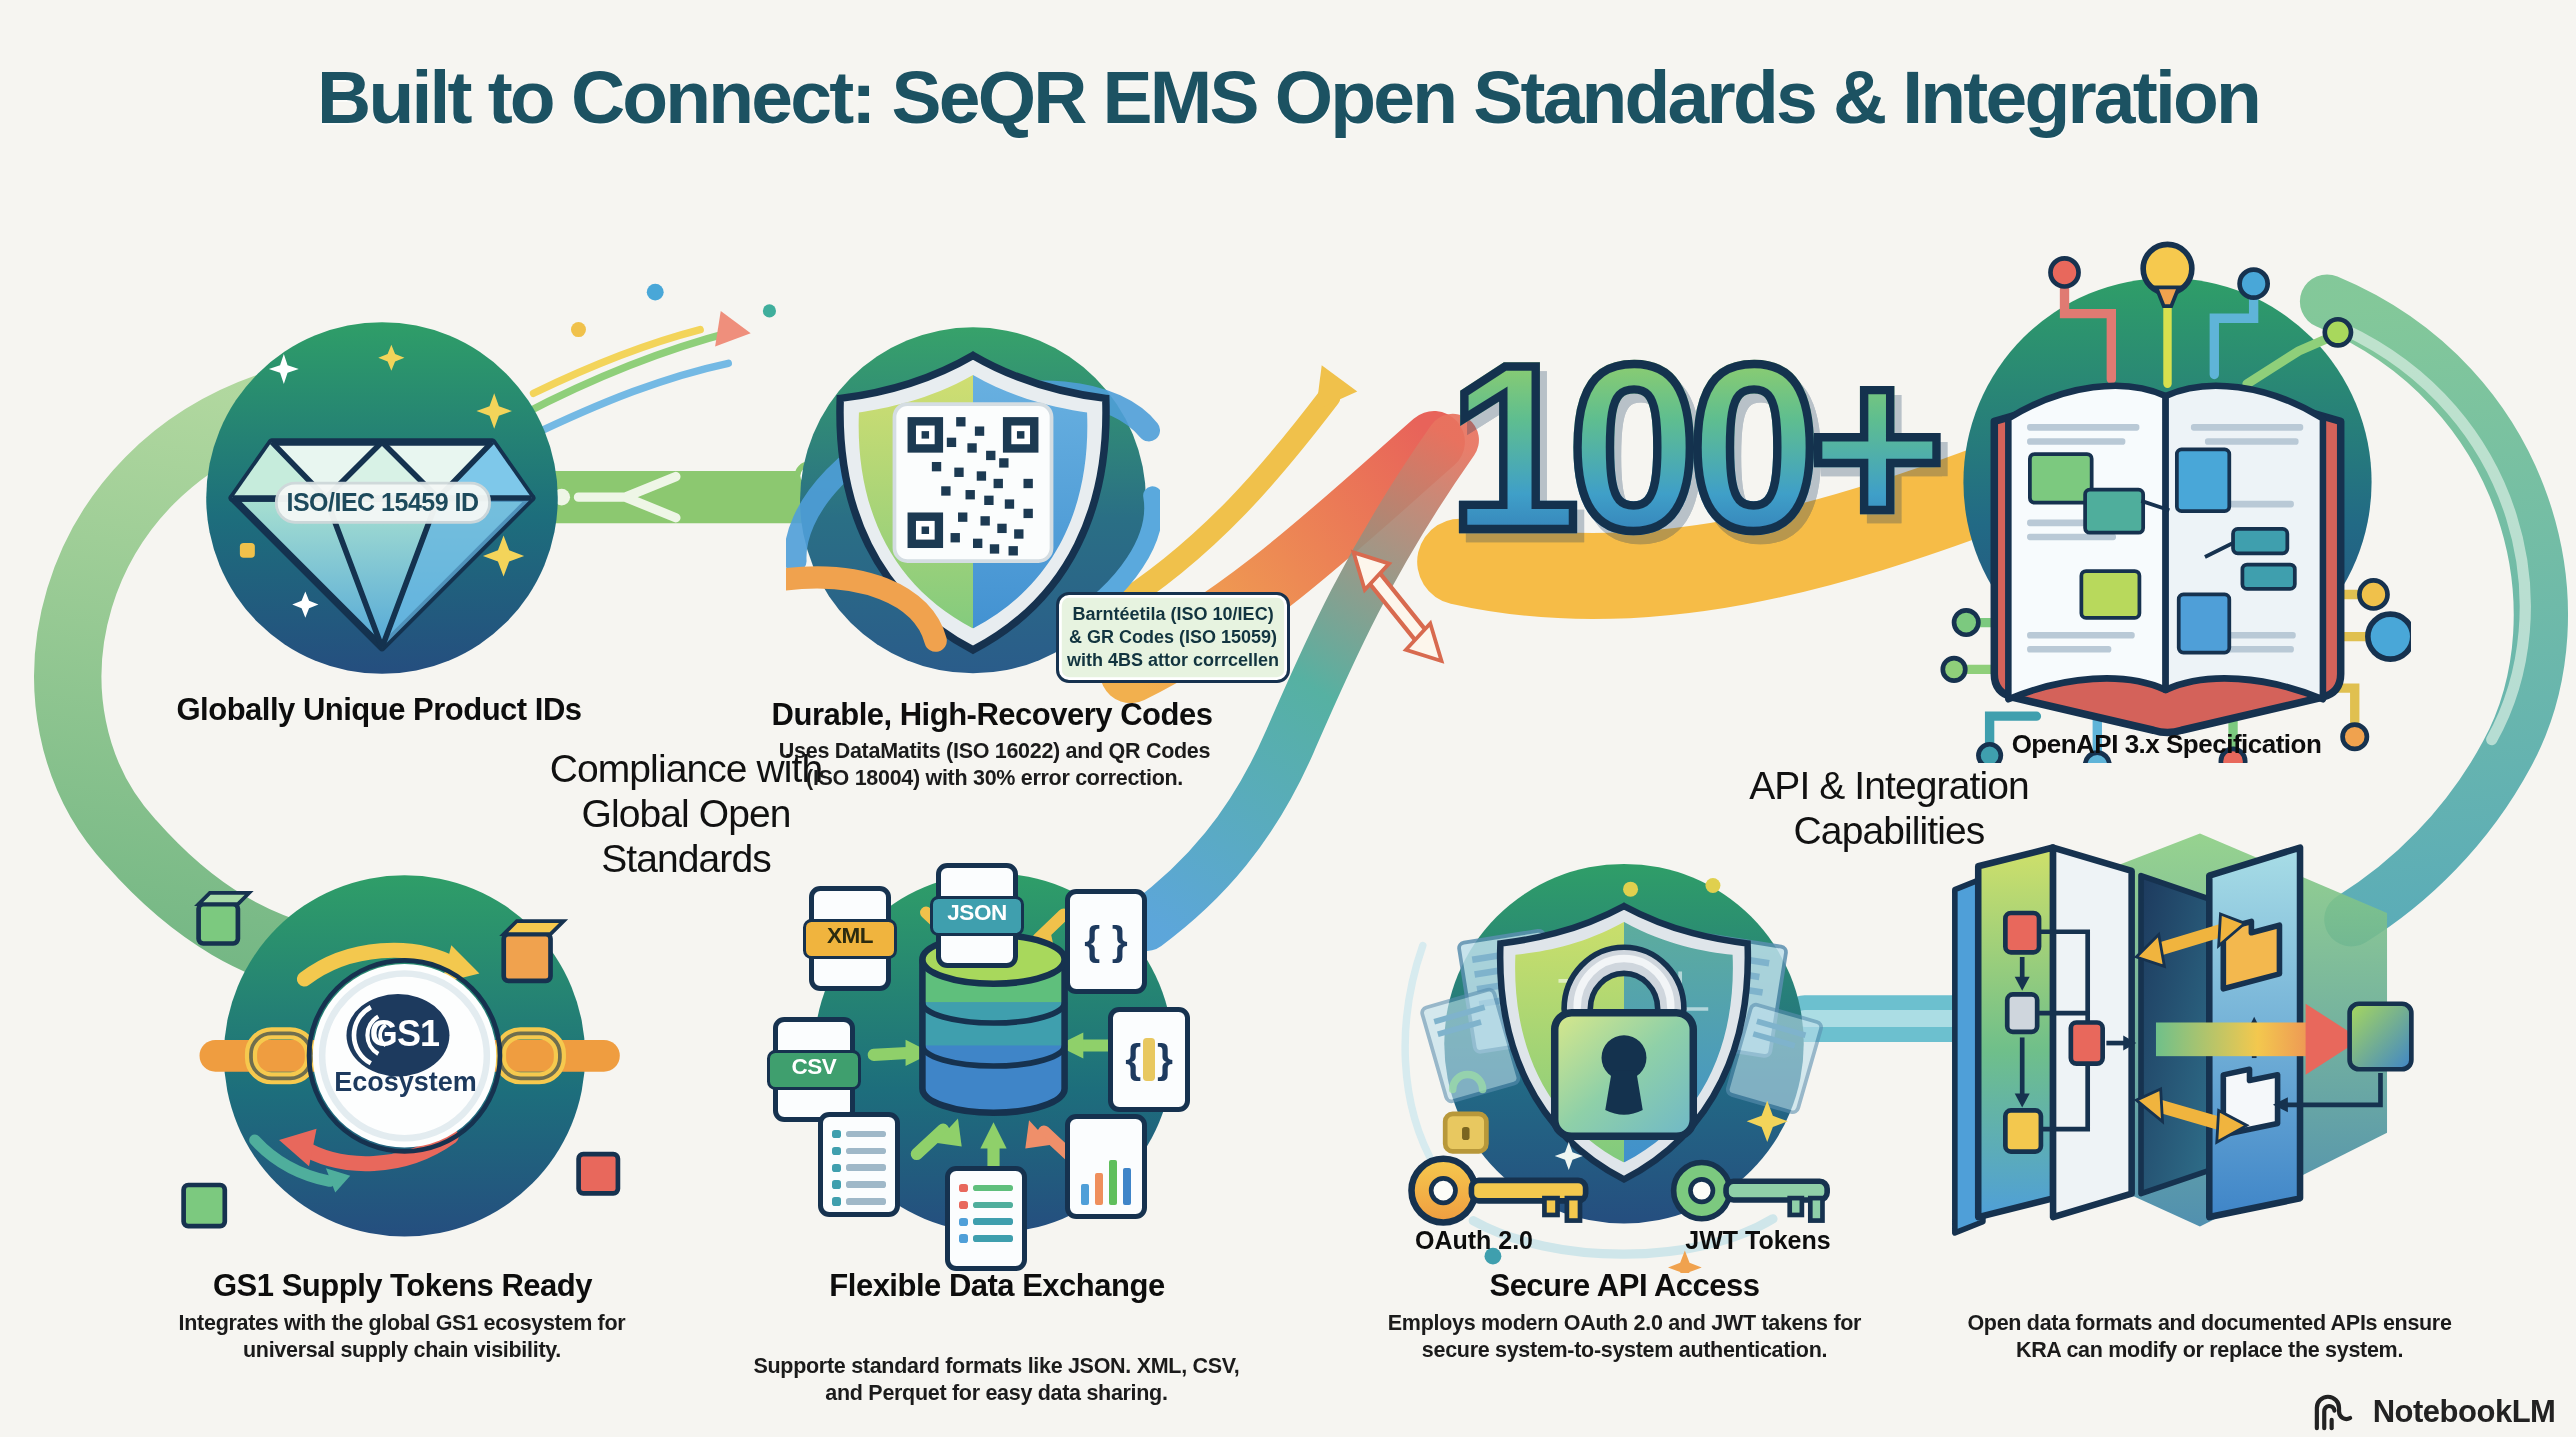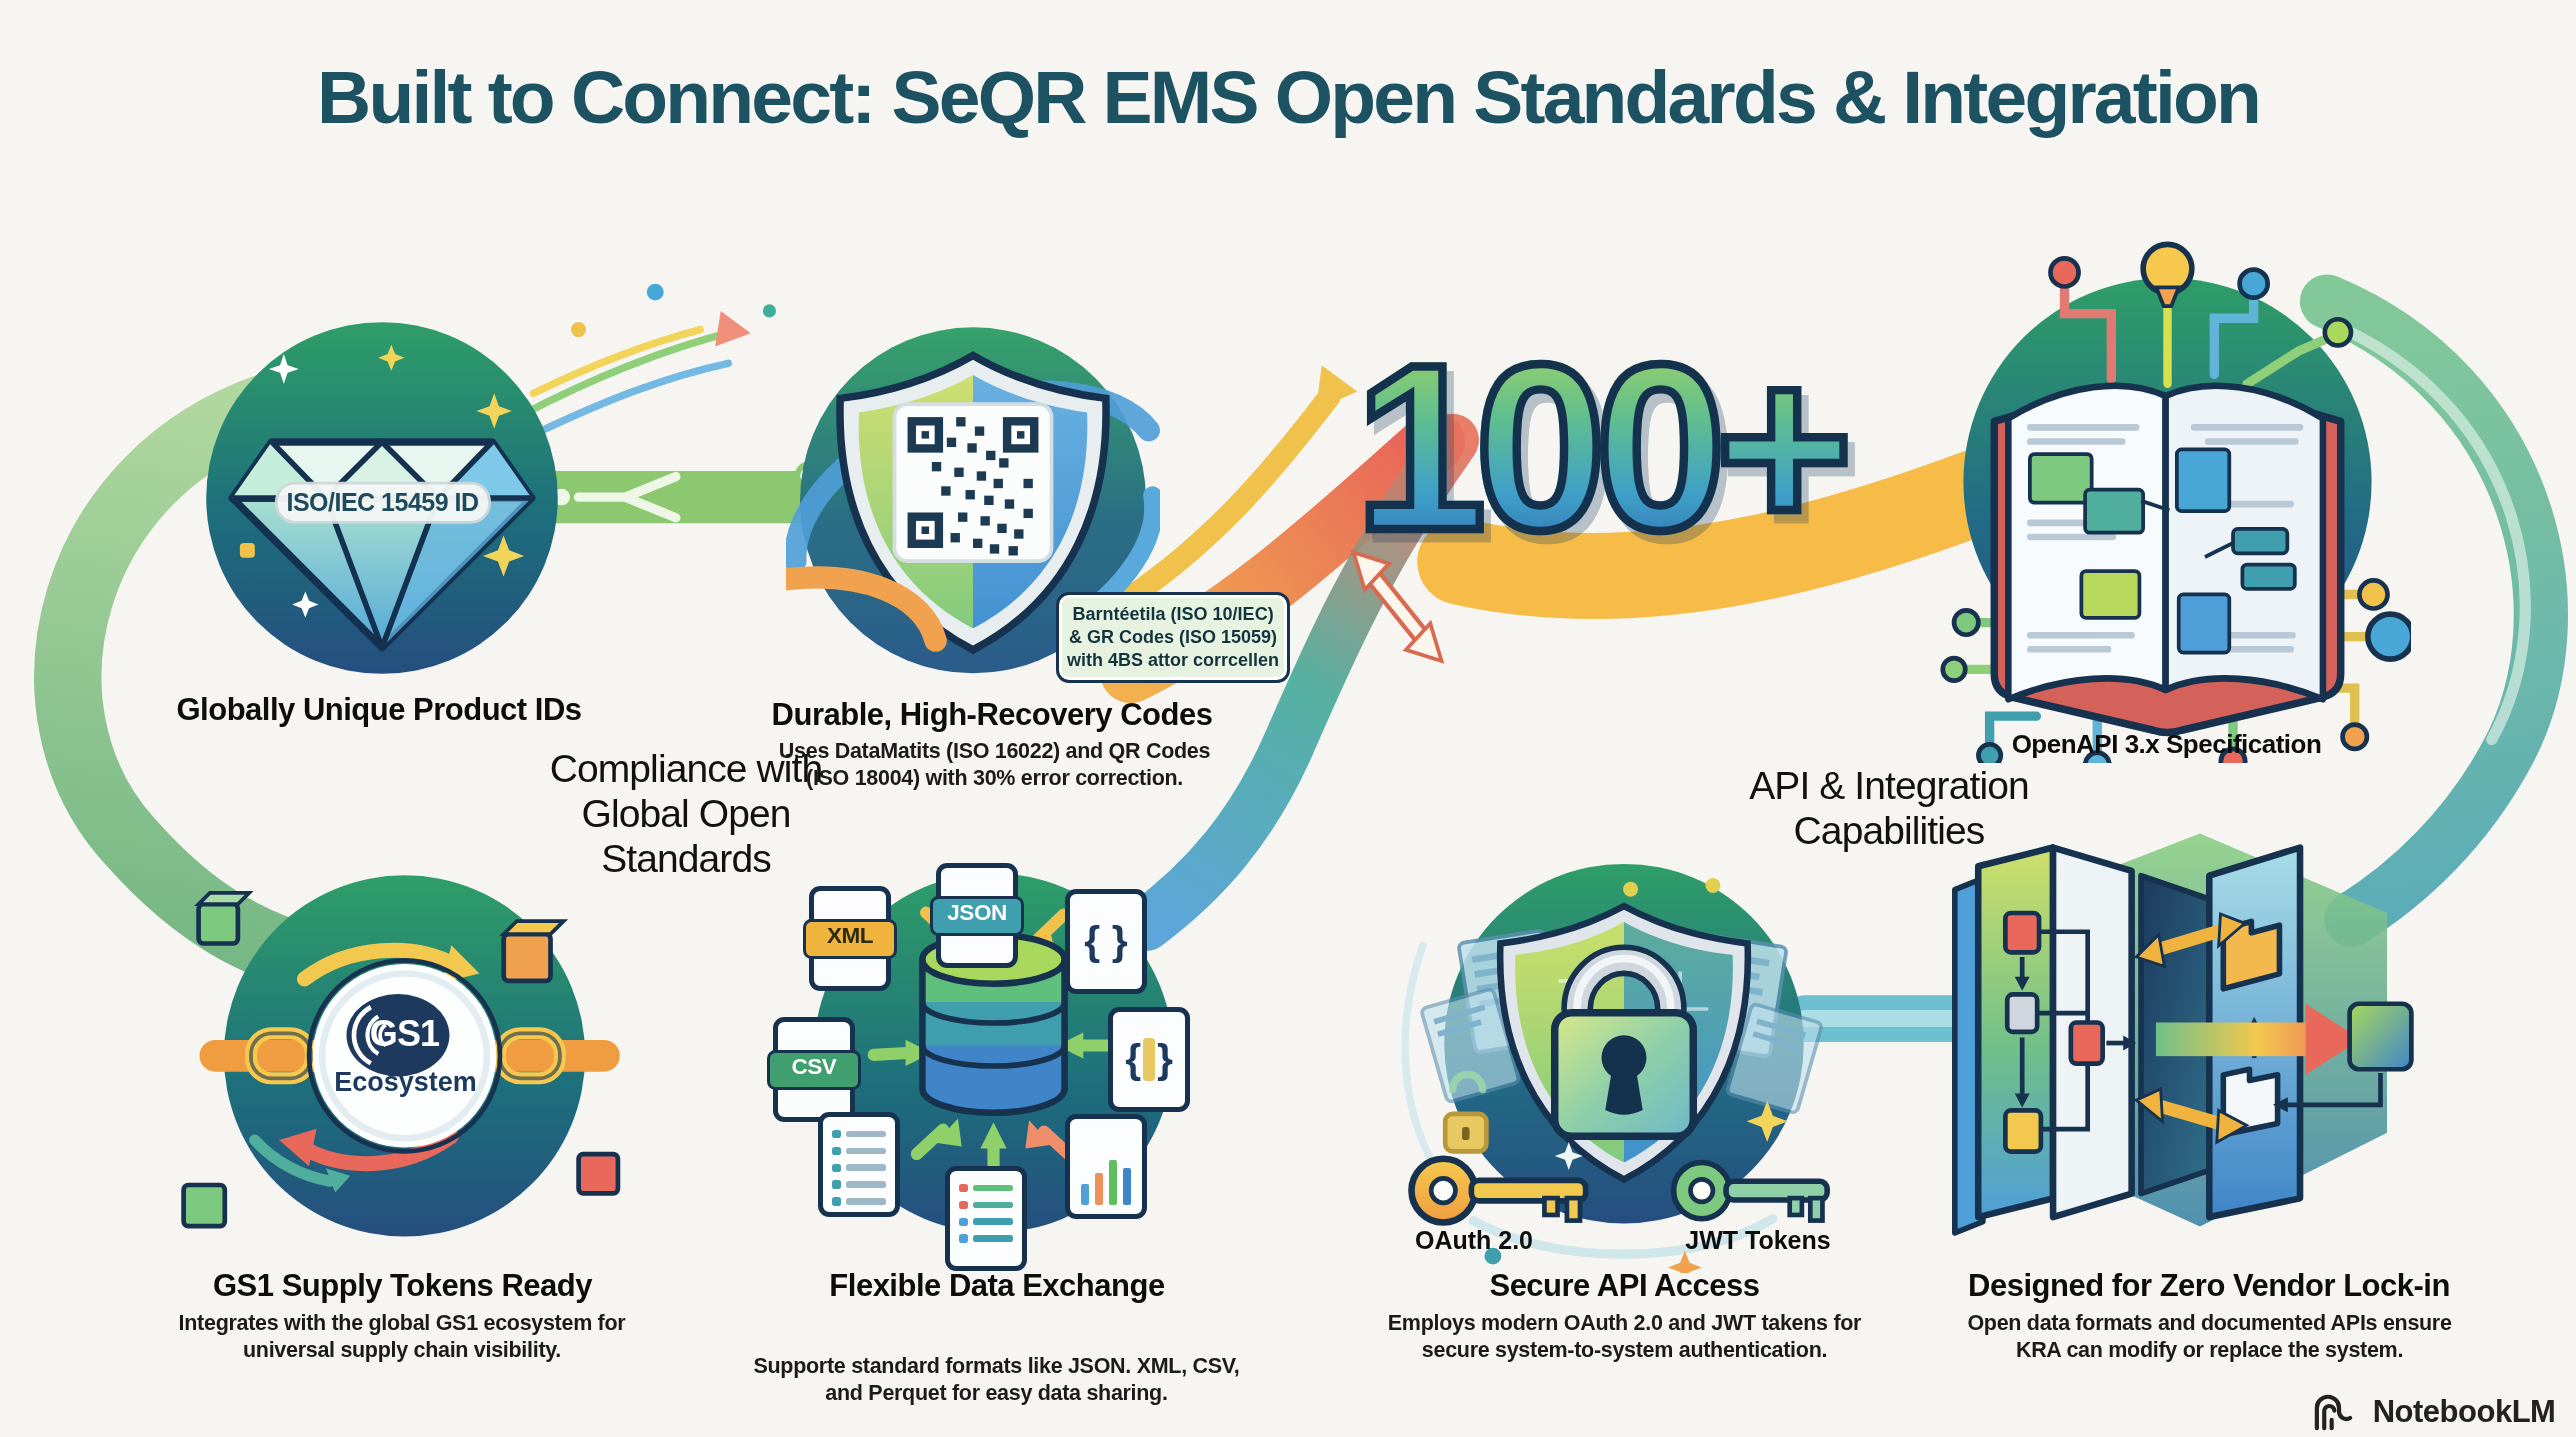--- a/index.html
+++ b/index.html
@@ -9,21 +9,21 @@
   .title{position:absolute;top:54px;left:0;right:0;text-align:center;font-size:75px;font-weight:bold;
          color:#1c5262;letter-spacing:-2.8px;z-index:5;text-shadow:0 1.9px 0 rgba(255,255,255,.6);}
   .card-heading{position:absolute;z-index:5;font-size:31px;font-weight:bold;color:#0d0d0d;
          text-align:center;letter-spacing:-0.5px;line-height:1.1;}
   .card-body{position:absolute;z-index:5;font-size:21.5px;font-weight:bold;color:#1b1b1b;
          text-align:center;line-height:1.25;letter-spacing:-0.3px;}
   .section-heading{position:absolute;z-index:5;font-size:39px;font-weight:normal;color:#111;
          text-align:center;line-height:1.15;letter-spacing:-0.9px;}
   .banner-label{position:absolute;z-index:5;font-size:25px;font-weight:bold;color:#1d4a5c;
          text-align:center;letter-spacing:-0.5px;}
-  .stat{position:absolute;left:1355px;top:329px;width:580px;z-index:4;text-align:left;
+  .stat{position:absolute;left:1355px;top:329px;width:580px;z-index:4;text-align:right;
         font-size:236px;font-weight:bold;letter-spacing:-11.2px;line-height:1;
         background:linear-gradient(180deg,#a6d55e 0%,#5fbe8f 38%,#3f9fc8 70%,#2f6fb0 100%);
         -webkit-background-clip:text;background-clip:text;color:transparent;
         -webkit-text-stroke:8.4px #14324e;
         filter:drop-shadow(7.5px 9.4px 0 rgba(26,58,94,.28));}
   .tag{position:absolute;left:1056px;top:592px;width:217px;z-index:5;background:#e7f3e0;
        border:3.7px solid #16324f;border-radius:13px;box-shadow:inset 0 0 0 2.8px #ffffff;
        padding:7.5px 5.6px;text-align:center;font-size:18px;font-weight:bold;color:#12343f;line-height:1.3;}
   .key-label{position:absolute;z-index:5;font-size:25px;font-weight:bold;color:#0d0d0d;text-align:center;}
   .gs1-logo-text{position:absolute;left:346px;top:1013px;width:117px;z-index:4;text-align:center;
@@ -632,21 +632,20 @@
 
   <div class="card-heading" style="left:173px;top:1269px;width:459px">GS1 Supply Tokens Ready</div>
   <div class="card-body" style="left:154px;top:1310px;width:496px">Integrates with the global GS1 ecosystem for universal supply chain visibility.</div>
 
   <div class="card-heading" style="left:763px;top:1269px;width:468px">Flexible Data Exchange</div>
   <div class="card-body" style="left:744px;top:1353px;width:505px">Supporte standard formats like JSON. XML, CSV, and Perquet for easy data sharing.</div>
 
   <div class="card-heading" style="left:1395px;top:1269px;width:459px">Secure API Access</div>
   <div class="card-body" style="left:1374px;top:1310px;width:501px">Employs modern OAuth 2.0 and JWT takens for secure system-to-system authentication.</div>
 
-  <div class="card-heading" style="left:1942px;top:1269px;width:534px">Designed for Zero Vendor Lock-in</div>
   <div class="card-body" style="left:1966px;top:1310px;width:487px">Open data formats and documented APIs ensure KRA can modify or replace the system.</div>
 
   <div class="footer">
     <svg width="41" height="37" viewBox="0 0 44 40">
       <g stroke="#222" stroke-width="4.5" fill="none" stroke-linecap="round">
         <path d="M4 37 V15 A12 12 0 0 1 28 15 V19 A8 8 0 0 0 40 26"></path>
         <path d="M12 37 V19 A5.5 5.5 0 0 1 23 18"></path>
         <path d="M20 37 V28"></path>
       </g>
     </svg>

